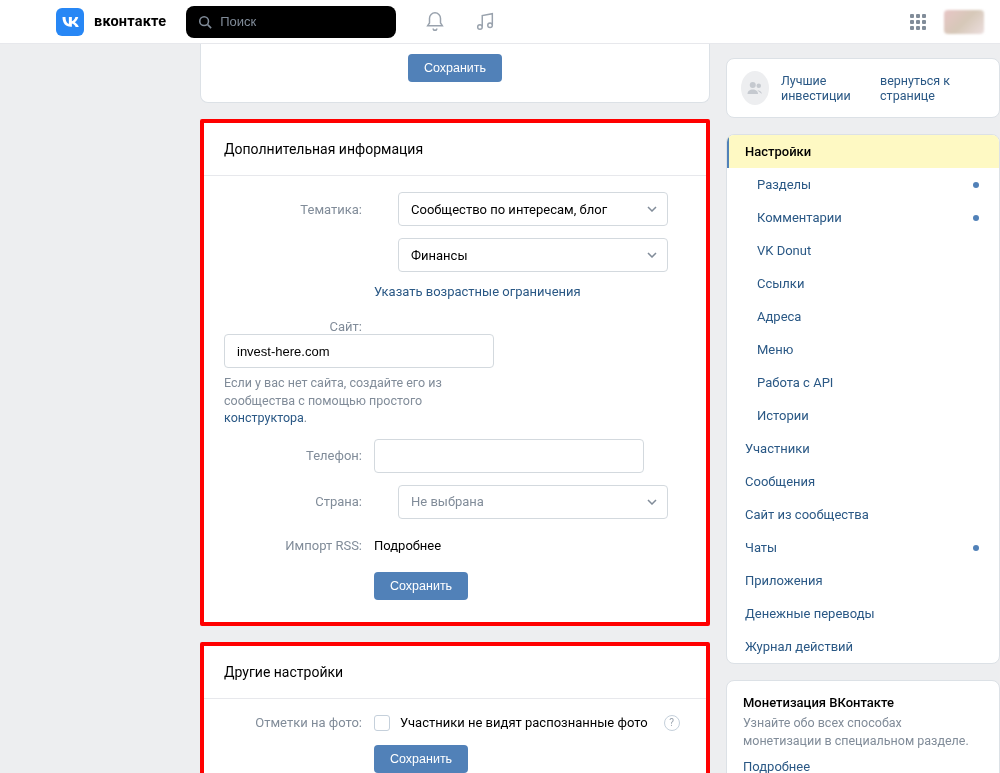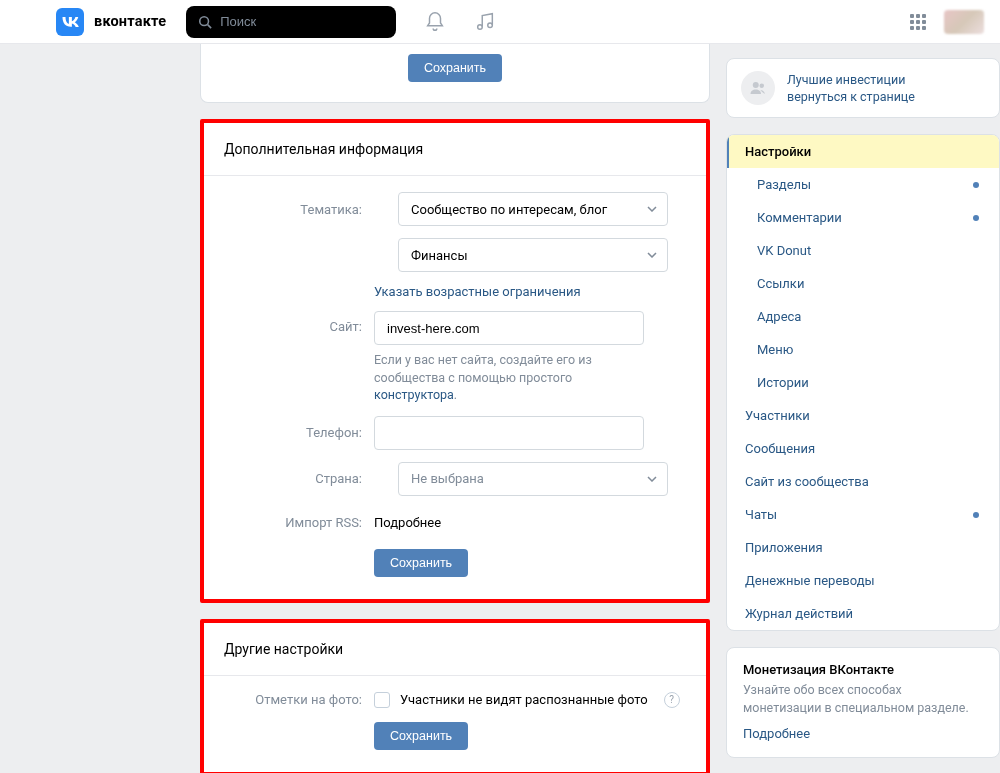--- a/index.html
+++ b/index.html
@@ -212,21 +212,21 @@
       margin-bottom:16px;
       overflow:hidden;
     }
     .back-row {
       display:flex; align-items:center; gap:12px; padding:12px 14px;
     }
     .back-avatar {
       width:34px;height:34px;border-radius:50%;background:#edeef0;
       display:flex;align-items:center;justify-content:center;color:#99a2ad;font-size:14px;
     }
-    .back-text { display:flex; flex-direction:column; gap:2px; }
+    .back-text { display:flex; flex-direction:row; gap:2px; }
     .back-text span { color:#2a5885; font-size:12.5px; }
     .nav-item {
       padding:9px 18px;
       font-size:13px;
       color:#2a5885;
       cursor:pointer;
       display:flex;
       align-items:center;
       justify-content:space-between;
     }
@@ -330,21 +330,21 @@
               </div>
             </div>
 
             <div class="form-row">
               <div class="form-label"></div>
               <div class="form-control">
                 <span class="link">Указать возрастные ограничения</span>
               </div>
             </div>
 
-            <div class="form-row" style="align-items:flex-start;">
+            <div class="form-row" style="align-items:flex-start;flex-direction:column;">
               <div class="form-label" style="padding-top:8px;">Сайт:</div>
               <div class="form-control">
                 <input class="text-field" value="invest-here.com" style="">
                 <div class="help-text">
                   <span>Если у вас нет сайта, создайте его из сообщества с помощью простого </span><span class="link">конструктора</span><span>.</span>
                 </div>
               </div>
             </div>
 
             <div class="form-row">
@@ -443,20 +443,23 @@
         <div class="nav-item nav-sub">
           <span>Ссылки</span>
         </div>
         <div class="nav-item nav-sub">
           <span>Адреса</span>
         </div>
         <div class="nav-item nav-sub">
           <span>Меню</span>
         </div>
         <div class="nav-item nav-sub">
+          <span>Работа с API</span>
+        </div>
+        <div class="nav-item nav-sub">
           <span>Истории</span>
         </div>
         <div class="nav-item">
           <span>Участники</span>
         </div>
         <div class="nav-item">
           <span>Сообщения</span>
         </div>
         <div class="nav-item">
           <span>Сайт из сообщества</span>

